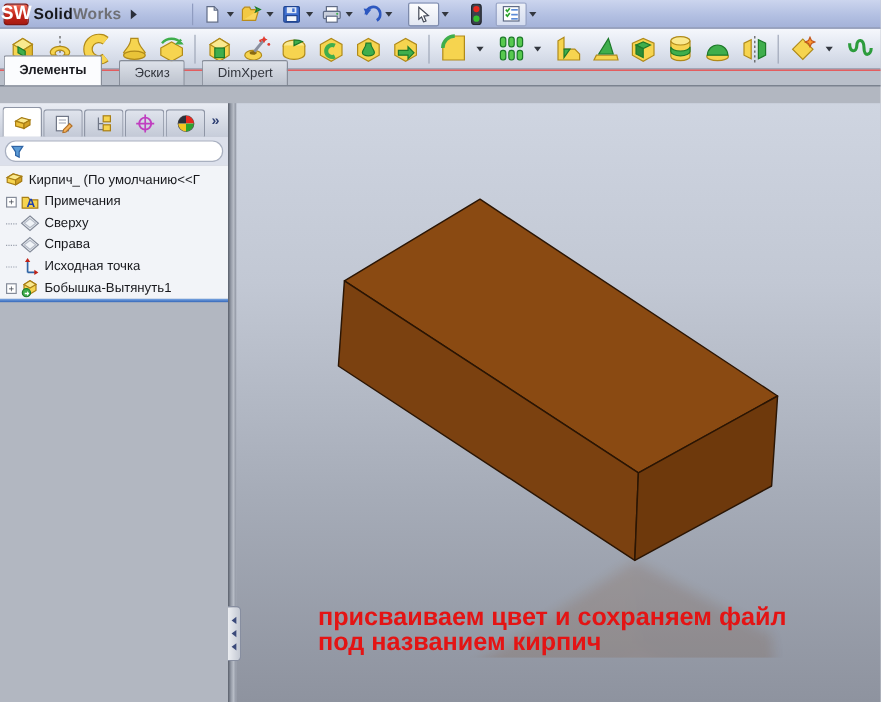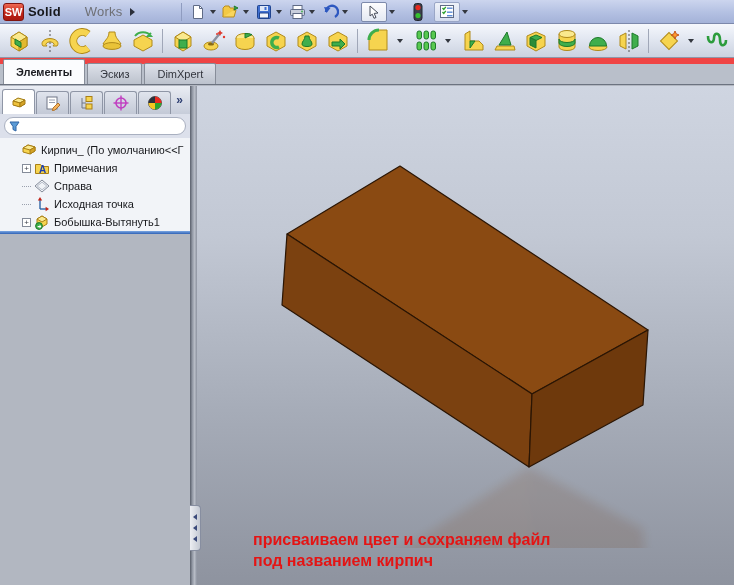--- a/index.html
+++ b/index.html
@@ -5,66 +5,66 @@
   * { box-sizing: border-box; margin: 0; padding: 0; }
   html,body { width:734px; height:585px; }
   body { font-family:"Liberation Sans", sans-serif; }
   .window { position:relative; width:734px; height:585px; overflow:hidden; background:#b2b7c1; }
 
   
   .titlebar { position:absolute; top:0; left:0; right:0; height:24px;
     background:linear-gradient(#ccd5ee 0%, #b3c0e2 55%, #a4b2d8 100%);
     border-bottom:1px solid #7c88ab; display:flex; align-items:center; padding-left:3px; }
   .sw-logo { width:21px; height:18px; border-radius:3px; border:1px solid #801410;
-    background:linear-gradient(#ef6a55,#c22418 55%,#a81a11); color:#fff; font-size:11px;
+    background:linear-gradient(#ef6a55,#c22418 55%,#a81a11); color:#fff; font-size:16px;
     font-weight:bold; display:flex; align-items:center; justify-content:center; flex:none; }
   .brand { margin-left:4px; font-size:13px; letter-spacing:.2px; }
   .brand .b1 { font-weight:bold; color:#17181c;text-align:center; }
-  .brand .b2 { font-weight:normal; color:#6f7075;padding-left:24px; }
+  .brand .b2 { font-weight:bold; color:#6f7075; }
   .menu-arrow { width:0; height:0; border-left:5px solid #2b2f3a; border-top:4px solid transparent;
     border-bottom:4px solid transparent; margin:0 6px 0 8px; }
   .tb-sep { width:1px; height:18px; background:#8f9cc0; margin:0 6px 0 40px; }
   .tbtn { width:20px; height:20px; display:flex; align-items:center; justify-content:center; flex:none; }
   .dd { width:0; height:0; border-top:4px solid #33373f; border-left:3.5px solid transparent;
     border-right:3.5px solid transparent; margin:0 5px 0 2px; }
   .pressed-box { width:26px; height:20px; background:linear-gradient(#fdfdfe,#e3e8f2);
     border:1px solid #7d8aab; border-radius:2px; display:flex; align-items:center; justify-content:center; margin-left:8px; }
   .flat-box { width:26px; height:20px; border:1px solid #9aa6c6; border-radius:2px;
     background:linear-gradient(#eef1f8,#d4dcef); display:flex; align-items:center; justify-content:center; }
 
   
   .featurebar { position:absolute; top:24px; left:0; right:0; height:34px;
     background:linear-gradient(#f5f7fc 0%, #e2e7f1 45%, #cbd2e0 100%);
     border-bottom:1px solid #8f96a8; display:flex; align-items:center; padding-left:5px; gap:4px; }
   .fbtn { width:27px; height:28px; display:flex; align-items:center; justify-content:center; flex:none; }
   .fsep { width:1px; height:24px; background:#a0a7b8; margin:0 2px; flex:none; }
 
   
-  .tabstrip { position:absolute; top:58px; left:0; right:0; height:27px; background:#b9bfca;
-    border-top:6px solid #ef4444; border-bottom:1px solid #6c7380;
-    display:flex; align-items:flex-end; padding-left:3px; }
+  .tabstrip { position:absolute; top:58px; left:0; right:0; height:14px; background:#b9bfca;
+    border-top:1px solid #ef4444; border-bottom:1px solid #6c7380;
+    display:flex; align-items:flex-end; padding-left:3px;gap:12px; }
   .rtab { height:21px; padding:0 12px; font-size:11px; color:#33363e;
     background:linear-gradient(#dde1e9,#bcc2cd); border:1px solid #878d99; border-bottom:none;
     border-radius:2px 2px 0 0; display:flex; align-items:center; margin-right:2px; white-space:nowrap; }
   .rtab.active { background:#fbfcfe; font-weight:bold; color:#1c1d22; height:25px; }
 
   
   .panel { position:absolute; top:86px; left:0; width:190px; bottom:0; display:flex; flex-direction:column; background:#b2b7c1; }
   .mgrbar { height:28px; background:linear-gradient(#eaedf4,#c7cdda); display:flex; align-items:flex-end; padding-left:2px; flex:none; }
   .mtab { width:33px; height:23px; border:1px solid #8f96a6; border-bottom:none; border-radius:3px 3px 0 0;
     background:linear-gradient(#e0e4ed,#c3c9d6); display:flex; align-items:center; justify-content:center; margin-right:1px; }
   .mtab.active { background:#ffffff; height:25px; }
   .chev { margin-left:auto; margin-right:7px; color:#2e3f72; font-weight:bold; font-size:12px; align-self:center; }
   .filterrow { height:24px; background:#dce0eb; display:flex; align-items:center; padding:0 4px; flex:none; }
   .filterpill { flex:1; height:18px; background:#fff; border:1px solid #a9b0c0; border-radius:9px;
     display:flex; align-items:center; padding-left:4px; }
   .filterpill input { border:none; outline:none; flex:1; height:14px; font-size:10px; background:transparent; }
   .tree { background:#f2f4f8; padding-top:3px; flex:none; }
   .trow { height:18px; display:flex; align-items:center; font-size:11px; color:#17181c;
-    padding-left:3px; white-space:nowrap; overflow:hidden;margin-left:17px; }
+    padding-left:3px; white-space:nowrap; overflow:hidden; }
   .indent { width:13px; flex:none; display:flex; align-items:center; justify-content:center; }
   .dotline { width:9px; border-top:1px dotted #9aa0ad; }
   .plusbox { width:9px; height:9px; background:#fff; border:1px solid #848b99; font-size:8px;
     line-height:7px; text-align:center; color:#3a3f4a; flex:none; }
   .ticon { width:16px; height:16px; margin:0 4px 0 1px; flex:none; }
   .tlabel { overflow:hidden; white-space:nowrap; }
   .rollback { height:3px; background:linear-gradient(#7aa6e3,#2f62b5); flex:none; }
   .panelbottom { flex:1; background:#b2b7c1; }
 
   
@@ -73,21 +73,21 @@
   .sphandle { position:absolute; left:190px; top:505px; width:11px; height:46px;
     background:linear-gradient(90deg,#eceef2,#c4c9d3); border:1px solid #878ea0; border-left:none;
     border-radius:0 4px 4px 0; display:flex; flex-direction:column; align-items:center;
     justify-content:center; gap:5px; z-index:3; }
   .sarr { width:0; height:0; border-right:4px solid #3b4a7a; border-top:3px solid transparent; border-bottom:3px solid transparent; }
 
   
   .viewport { position:absolute; top:86px; left:197px; right:0; bottom:0;
     background:linear-gradient(180deg,#cfd5e1 0%, #c2c8d4 30%, #a6acb8 65%, #8e939f 100%); }
   .viewport svg.scene { position:absolute; inset:0; }
-  .annot { position:absolute; left:56px; top:418px; font-size:16px; font-weight:bold; line-height:21px;margin-top:25px; }
+  .annot { position:absolute; left:68px; top:418px; font-size:21px; font-weight:bold; line-height:21px; }
 </style>
 </head>
 <body>
 
 <div class="window">
 
   <div class="titlebar">
     <div class="sw-logo">SW</div>
     <div class="brand"><span class="b1">Solid</span><span class="b2">Works</span></div>
     <div class="menu-arrow"></div>
@@ -396,20 +396,30 @@
           </span>
         <svg class="ticon" viewBox="0 0 16 16">
             <path d="M1.5 4.5 h5 l1.5 2 h6.5 v7 h-13z" fill="#f6d44f" stroke="#a97f15"></path>
             <text x="5" y="12.5" font-size="10" font-weight="bold" fill="#1d3fae" font-family="Liberation Sans,sans-serif">A</text>
           </svg>
         <span class="tlabel">Примечания</span>
       </div>
 
 
 
+      <div class="trow">
+        <span class="indent">
+            <span class="dotline"></span>
+          </span>
+        <svg class="ticon" viewBox="0 0 16 16">
+            <polygon points="8,2 15,8 8,14 1,8" fill="#eef1f6" fill-opacity="0.5" stroke="#848b99"></polygon>
+            <polygon points="8,4.2 12.8,8 8,11.8 3.2,8" fill="none" stroke="#b6bcc8"></polygon>
+          </svg>
+        <span class="tlabel">Сверху</span>
+      </div>
 
       <div class="trow">
         <span class="indent">
             <span class="dotline"></span>
           </span>
         <svg class="ticon" viewBox="0 0 16 16">
             <polygon points="8,2 15,8 8,14 1,8" fill="#eef1f6" fill-opacity="0.5" stroke="#848b99"></polygon>
             <polygon points="8,4.2 12.8,8 8,11.8 3.2,8" fill="none" stroke="#b6bcc8"></polygon>
           </svg>
         <span class="tlabel">Справа</span>

